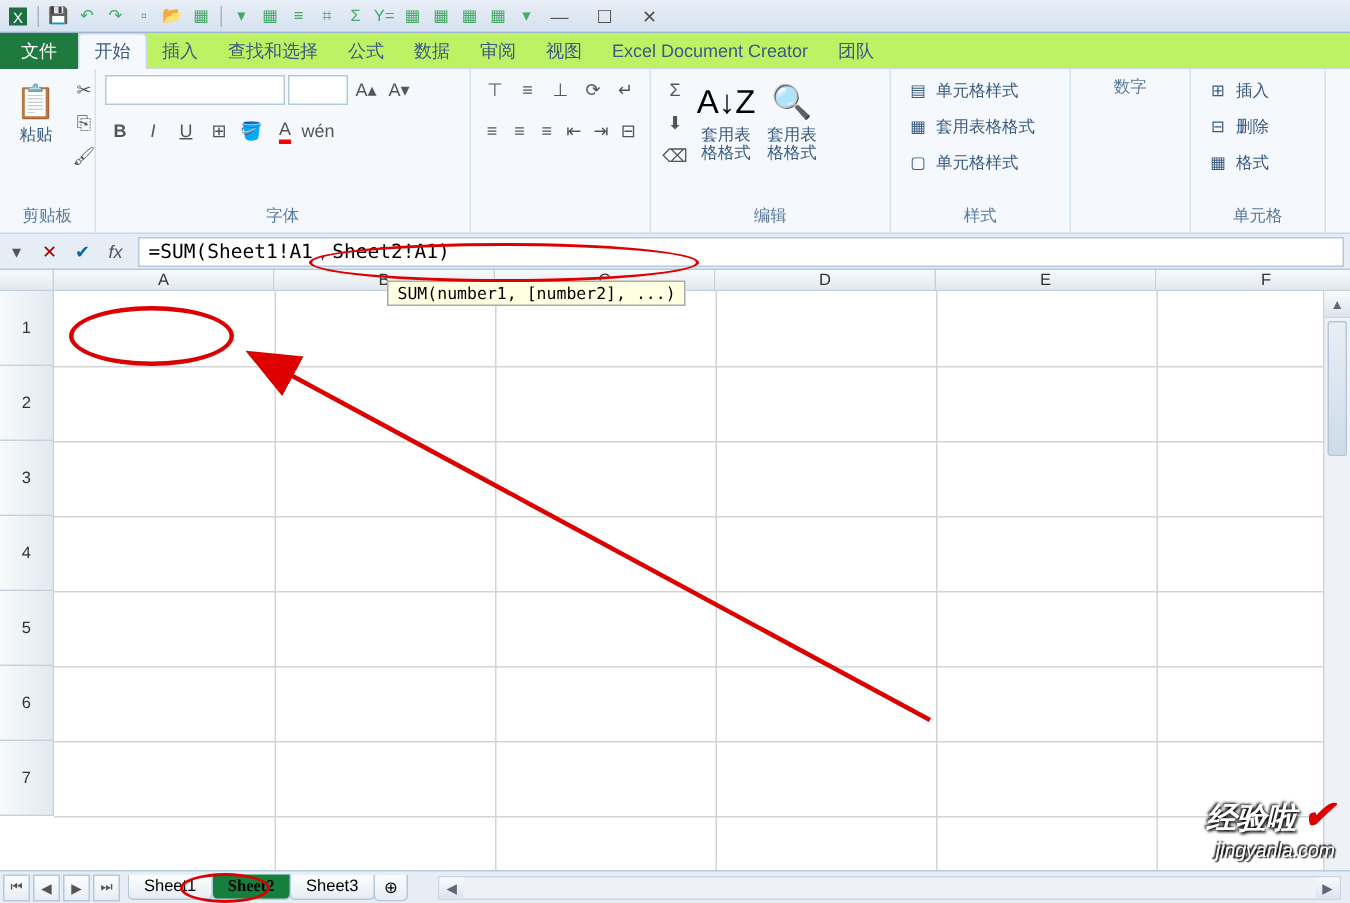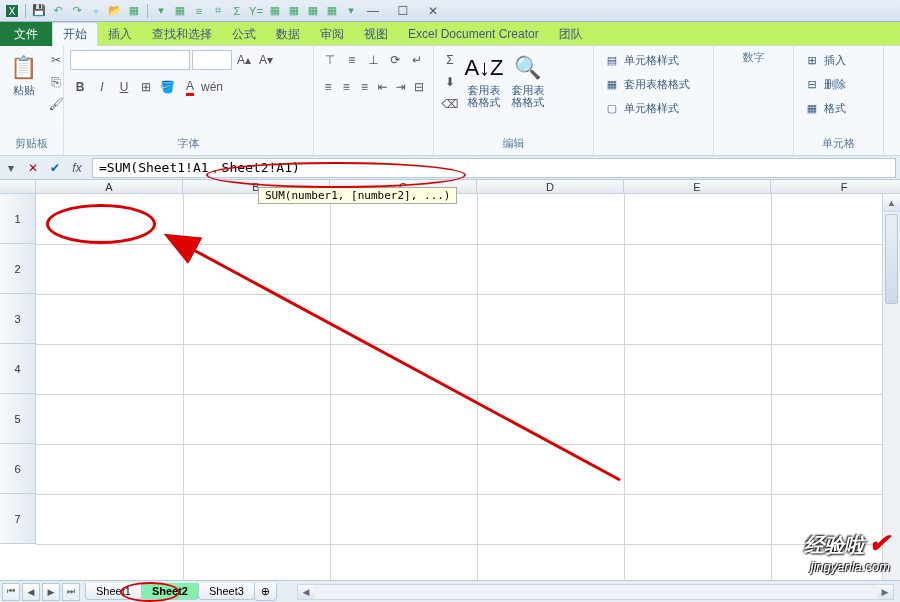--- a/index.html
+++ b/index.html
@@ -67,21 +67,21 @@
 
 
 .vscroll { position: absolute; top: 14px; right: 0; width: 18px; bottom: 0; background: #eef2f6; border-left: 1px solid #cbd6e1; }
 .vscroll .sbtn { height: 18px; background: linear-gradient(#f9fbfd,#dbe5ee); border-bottom: 1px solid #cbd6e1; text-align: center; font-size: 9px; color: #667; line-height: 18px; cursor: pointer; }
 .vscroll .thumb { position: absolute; top: 20px; left: 2px; right: 2px; height: 90px; background: linear-gradient(#e8eff6,#cddbe8); border: 1px solid #b5c6d6; border-radius: 2px; cursor: pointer; }
 
 
 .sheetbar { position: absolute; bottom: 0; left: 0; right: 0; height: 22px; background: #e6edf5; display: flex; align-items: center; border-top: 1px solid #b5c9dd; }
 .navbtn { width: 18px; height: 18px; display: flex; align-items: center; justify-content: center; border: 1px solid #b5c9dd; background: linear-gradient(#fdfdfd,#e6edf5); margin-left: 2px; font-size: 9px; color: #555; cursor: pointer; }
 .stab { padding: 2px 10px; background: linear-gradient(#fdfdfd,#e6edf5); border: 1px solid #b5c9dd; border-top: none; border-radius: 0 0 4px 4px; margin-left: -1px; font-size: 11px; cursor: pointer; position: relative; }
-.stab.active { background: #86efac; font-weight: bold; }
+.stab.active { background: #15803d; font-weight: bold; font-family: Liberation Serif, serif; }
 .stab-ellipse { position: absolute; left: 120px; bottom: 0px; width: 60px; height: 20px; border: 2px solid #d00; border-radius: 50%; pointer-events: none; z-index: 40; }
 .sheetbar .hscroll { flex: 1; margin: 0 6px 0 20px; height: 16px; background: #eef2f6; border: 1px solid #cbd6e1; display: flex; }
 .hscroll .hbtn { width: 16px; background: linear-gradient(#f9fbfd,#dbe5ee); text-align: center; font-size: 9px; color: #667; line-height: 14px; cursor: pointer; }
 .hscroll .track { flex: 1; }
 
 
 .watermark { position: absolute; right: 10px; bottom: 28px; z-index: 50; text-align: right; font-style: italic; }
 .watermark .w1 { color: #fff; font-size: 20px; font-weight: bold; text-shadow: 1px 1px 2px #000, -1px -1px 2px #000; display: inline-block; }
 .watermark .chk { color: #d00; font-size: 26px; font-weight: bold; margin-left: 4px; }
 .watermark .w2 { color: #fff; font-size: 13px; text-shadow: 1px 1px 1px #000, -1px -1px 1px #000; }
@@ -223,20 +223,21 @@
         </div>
       <div class="menuline">
           <span class="mi">▦</span>
           <span>套用表格格式</span>
         </div>
       <div class="menuline">
           <span class="mi">▢</span>
           <span>单元格样式</span>
         </div>
     </div>
+    <div class="group-label">样式</div>
   </div>
 
   <div class="group" style="width:80px">
     <div class="group-label">数字</div>
   </div>
 
   <div class="group" style="width:90px">
     <div class="group-body" style="flex-direction:column;align-items:stretch">
       <div class="menuline">
           <span class="mi">⊞</span>

